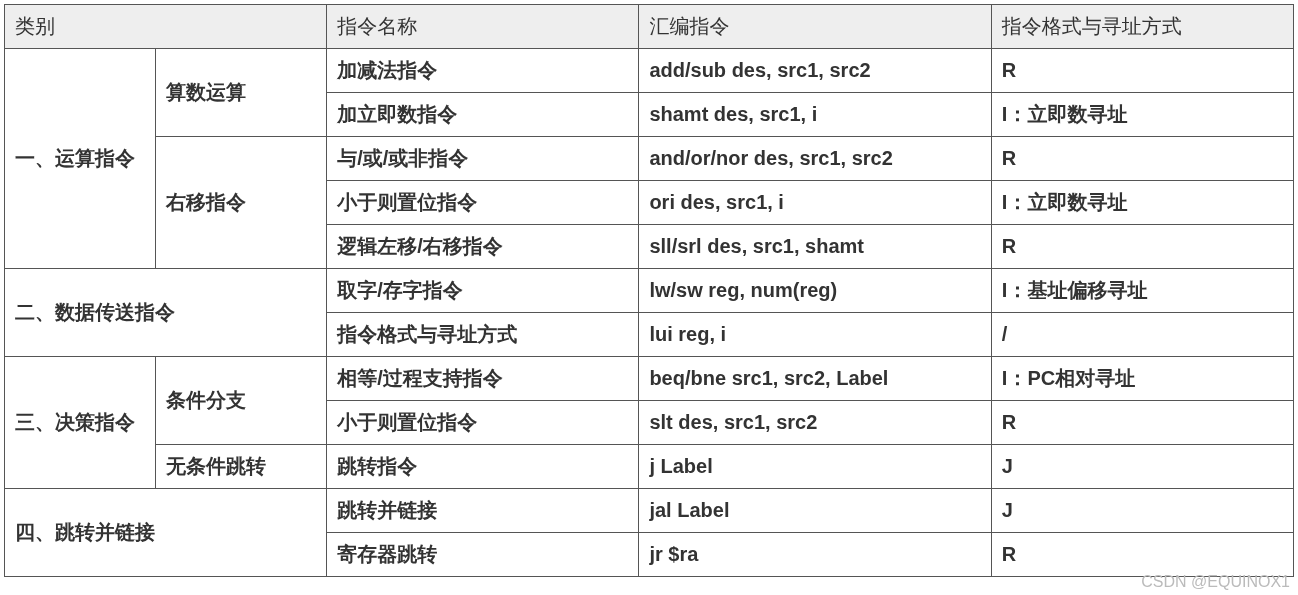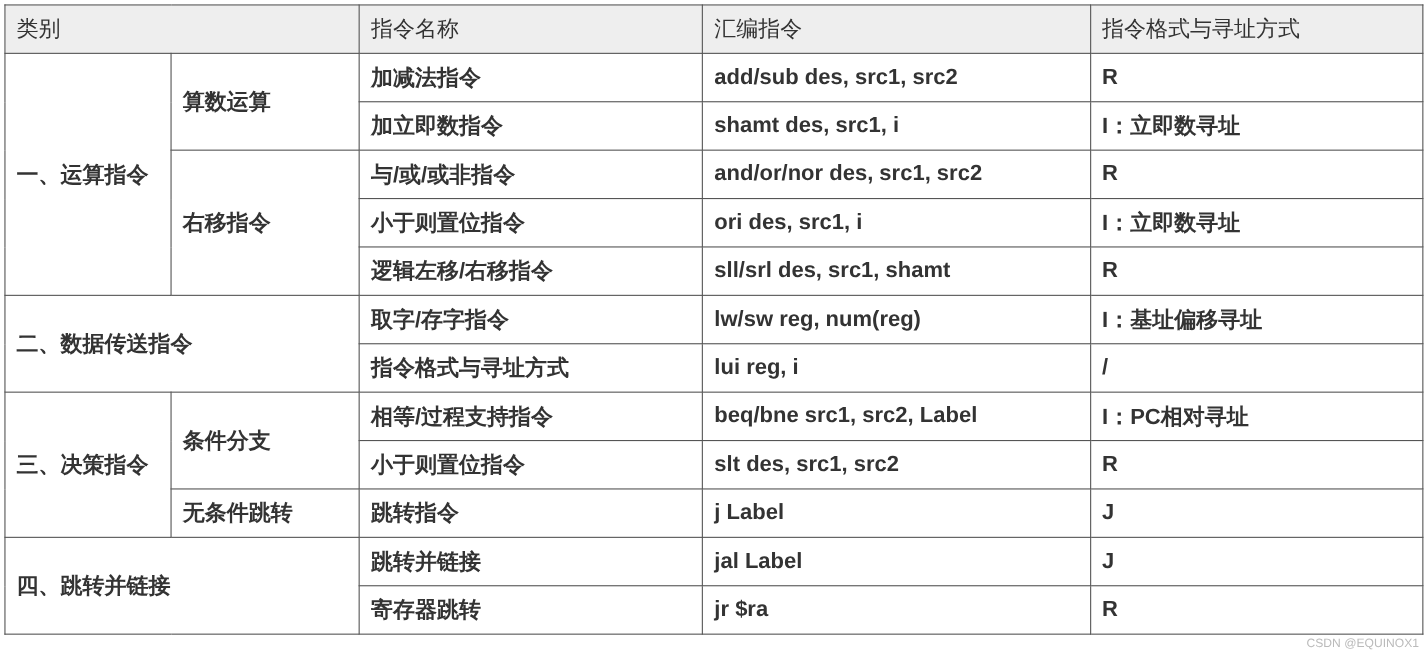--- a/index.html
+++ b/index.html
@@ -31,21 +31,21 @@
     }
     col.c1 { width: 150px; }
     col.c2 { width: 170px; }
     col.c3 { width: 310px; }
     col.c4 { width: 350px; }
     col.c5 { width: 300px; }
     .watermark {
       position: fixed;
       right: 8px;
       bottom: 4px;
-      font-size: 11px;
+      font-size: 16px;
       color: #bbb;
       font-family: Arial, sans-serif;
     }
   </style>
 </head>
 <body>
 
 <table>
   <colgroup>
     <col class="c1">

